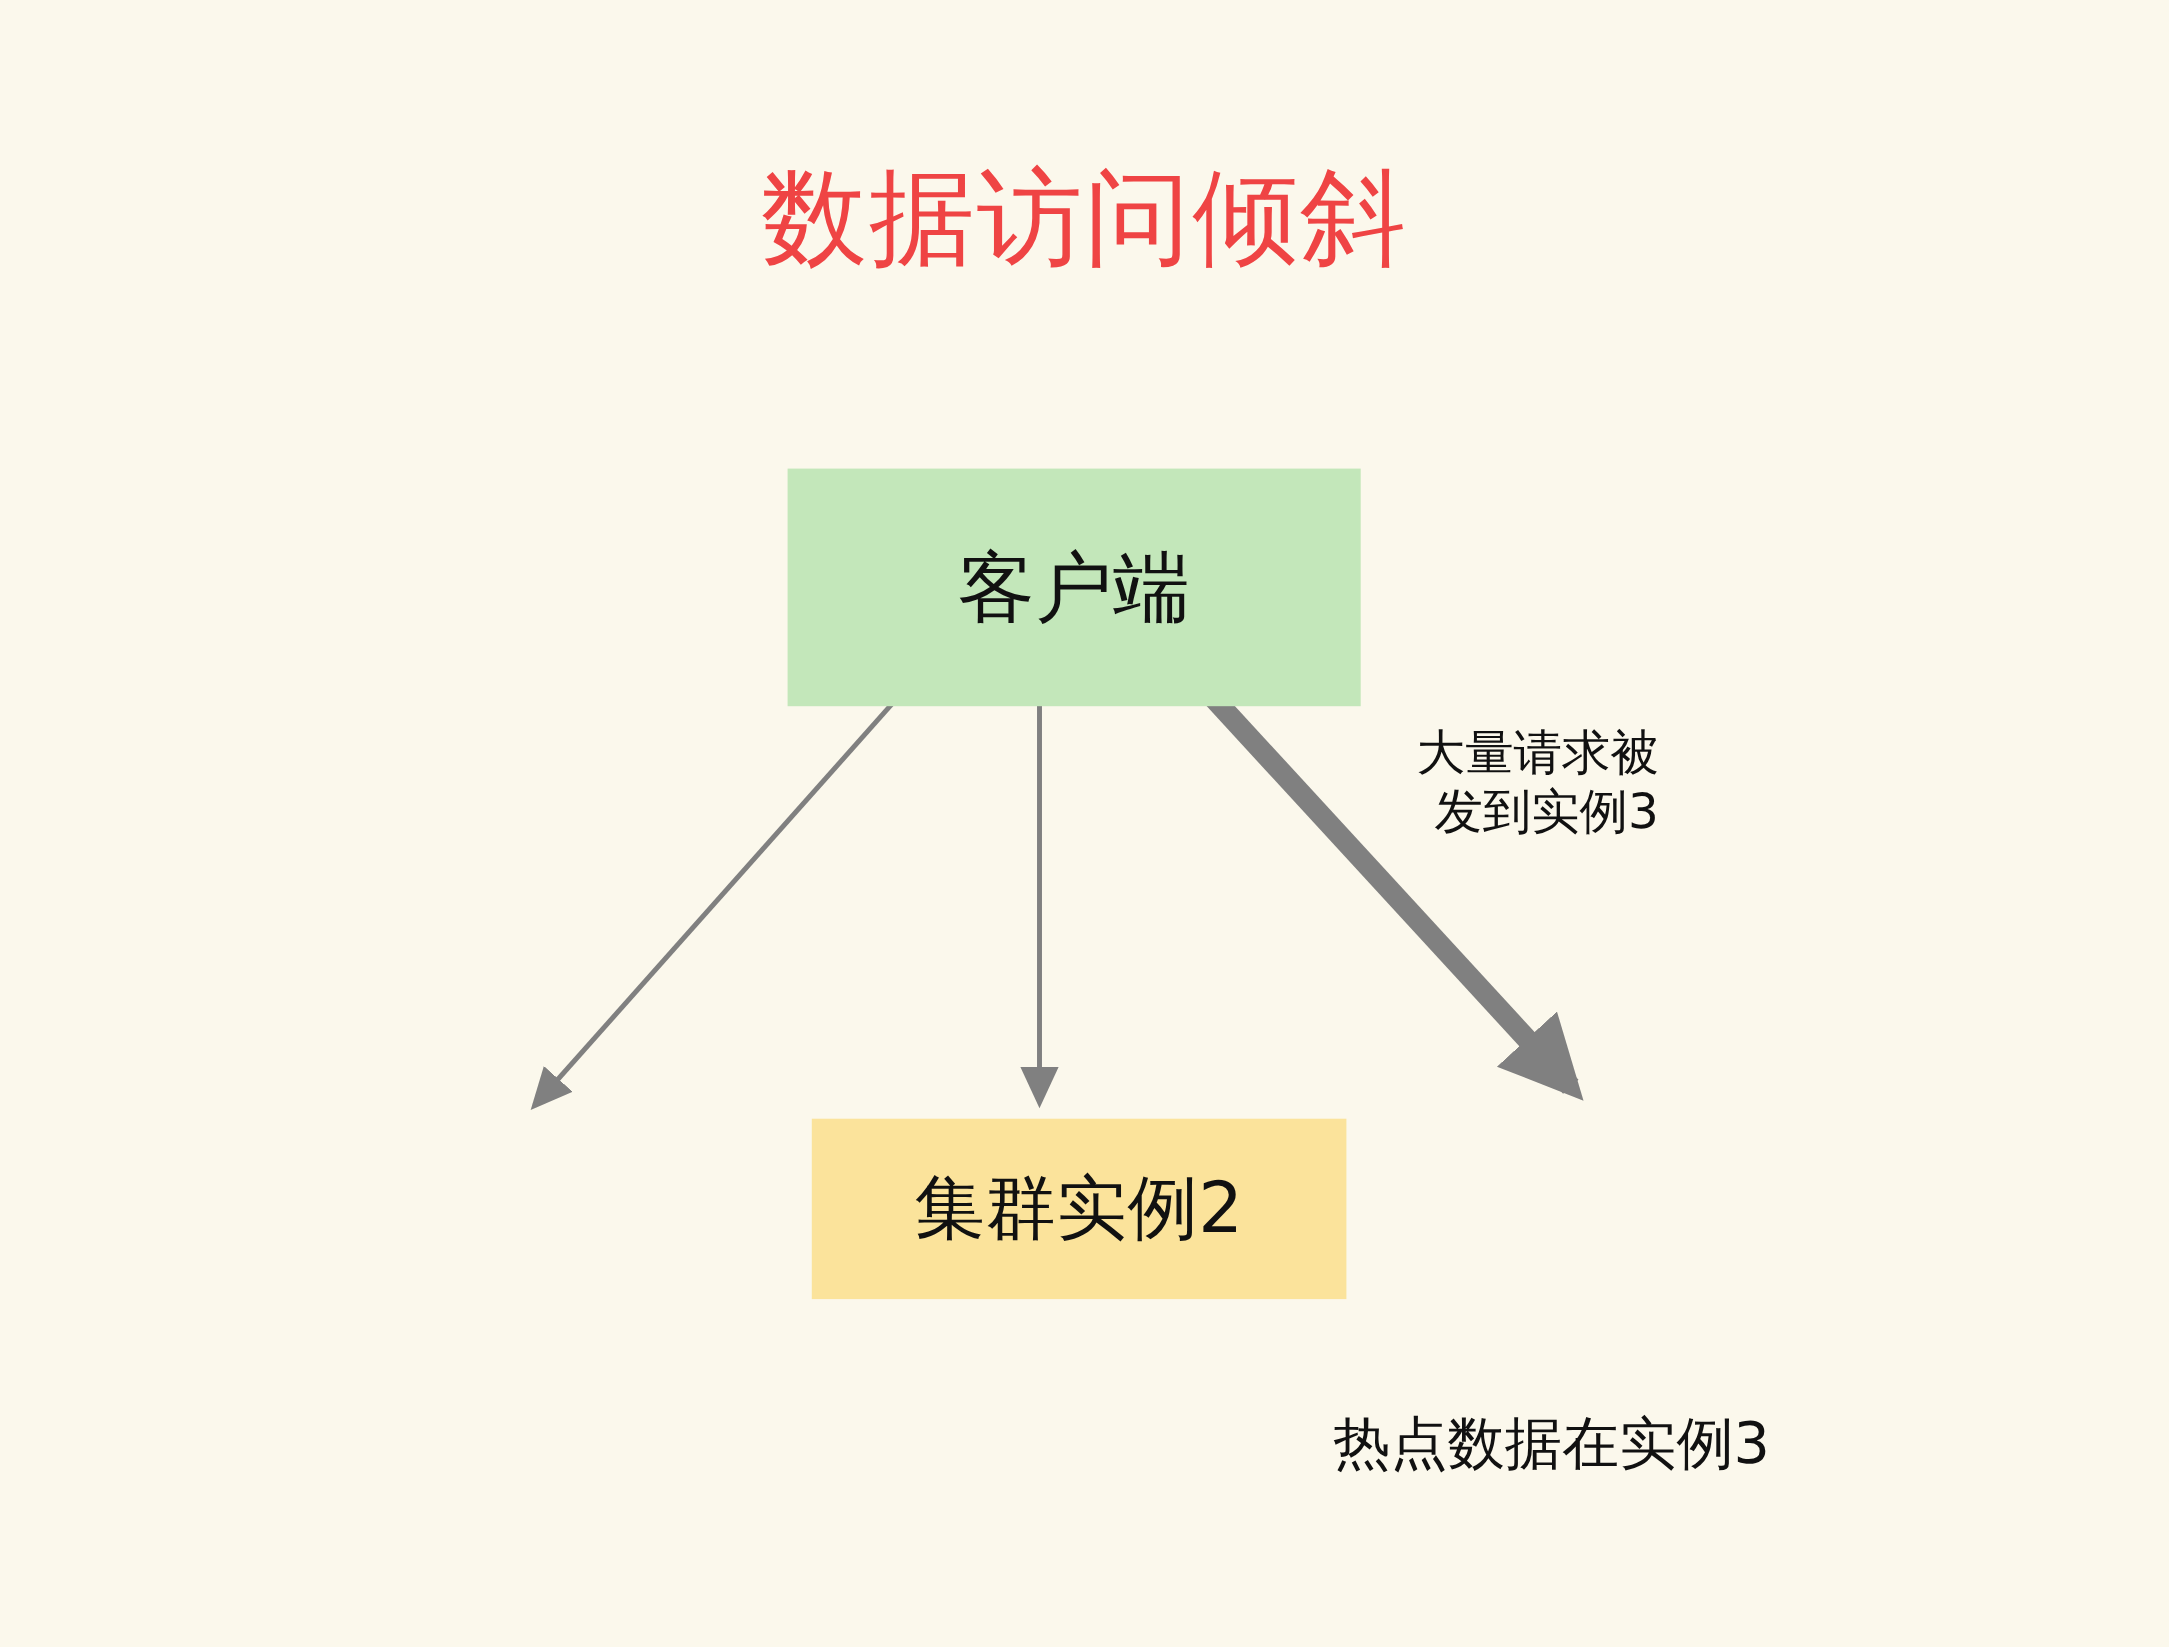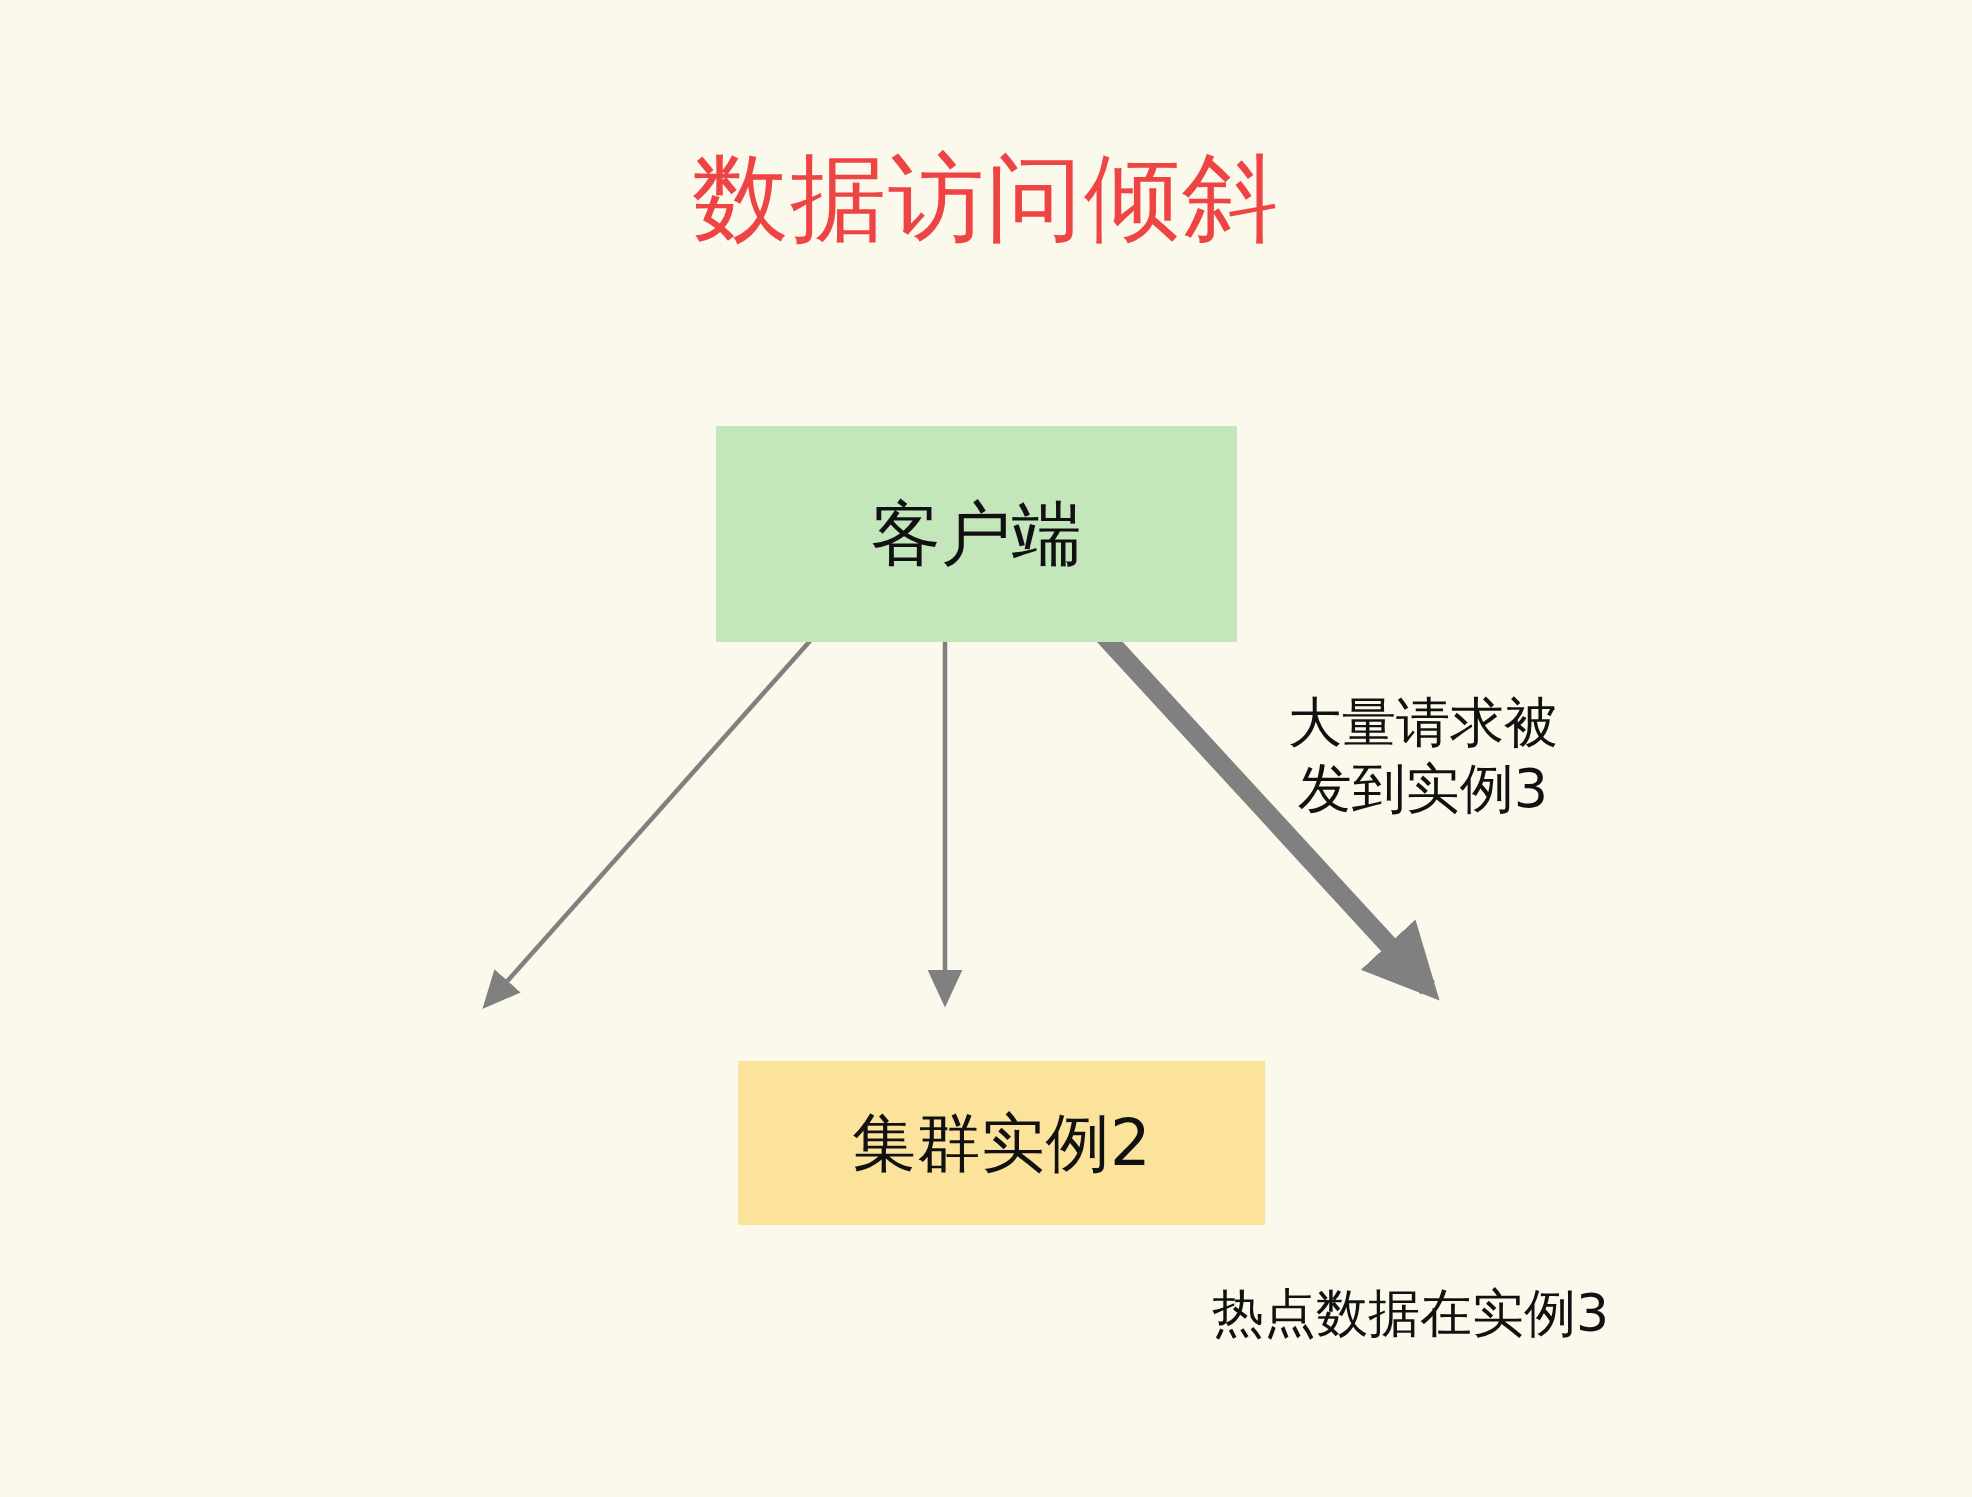--- a/index.html
+++ b/index.html
@@ -64,45 +64,44 @@
     left: 267px;
     top: 1017px;
     width: 415px;
     height: 164px;
     background: #fbe39b;
     font-size: 64px;
   }
   #inst2-box {
     left: 738px;
     top: 1017px;
-    width: 527px;
+    width: 486px;
     height: 164px;
     background: #fbe39b;
     font-size: 64px;
-    margin-top: 44px;
   }
   #inst3-box {
     left: 1222px;
     top: 1014px;
     width: 437px;
     height: 164px;
     background: #cbb09a;
     font-size: 64px;
   }
   .annotation {
     position: absolute;
     color: #111111;
     line-height: 1.22;
     white-space: pre-line;
   }
   #hot-request-label {
     left: 1288px;
-    top: 690px;
-    font-size: 54px;
-    text-align: center;
+    top: 658px;
+    font-size: 44px;
+    text-align: right;
   }
   #hotspot-caption {
     left: 1212px;
     top: 1246px;
     font-size: 52px;
     text-align: left;
     margin-top: 36px;
   }
 </style>
 </head>

